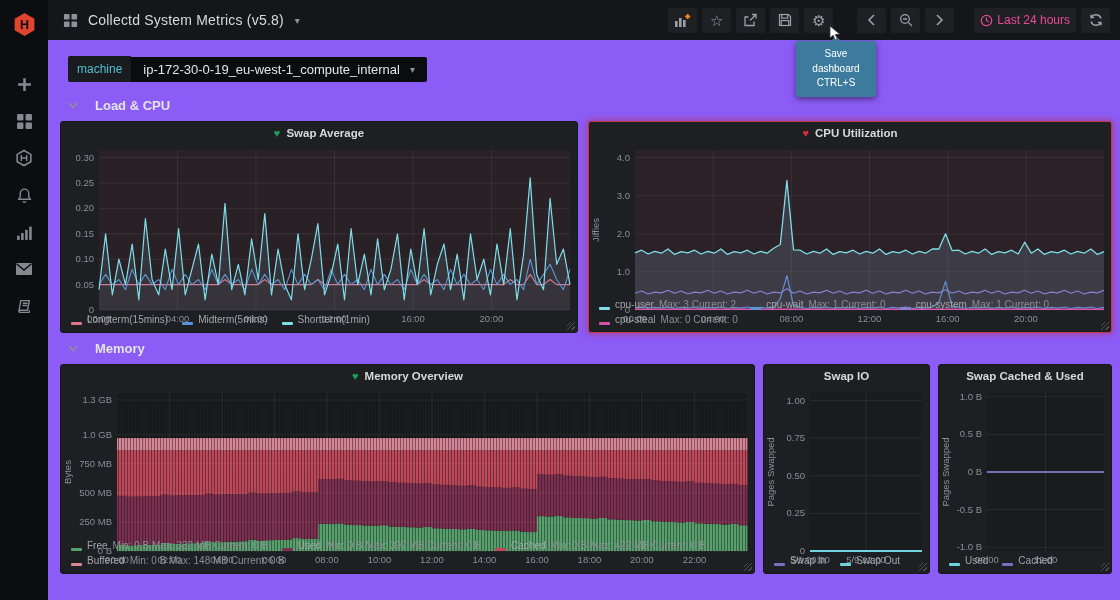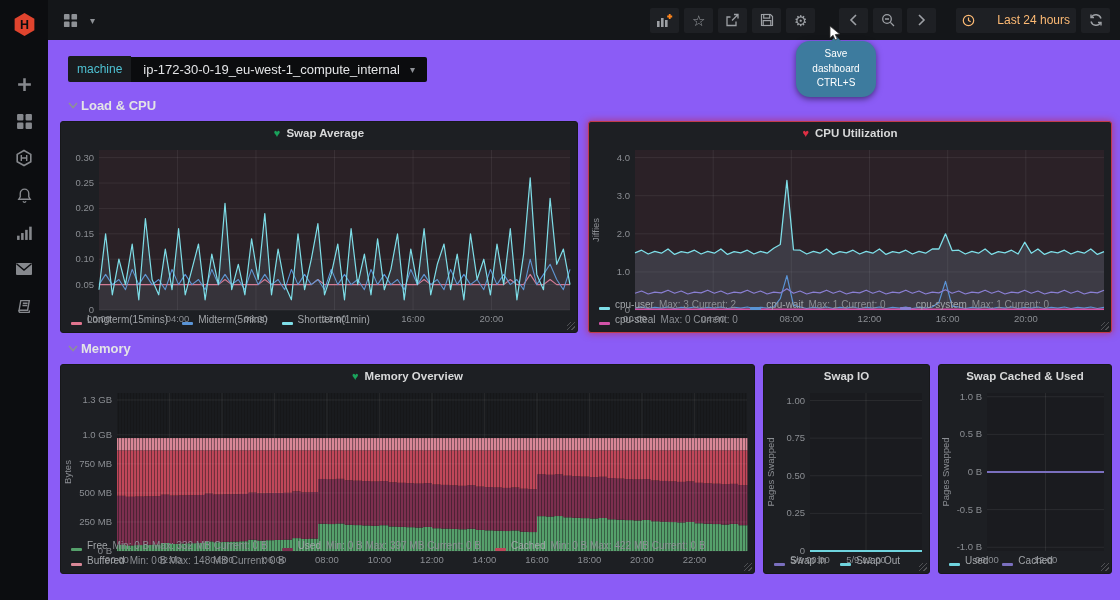--- a/index.html
+++ b/index.html
@@ -19,39 +19,39 @@
   .navbar{position:absolute;left:48px;top:0;right:0;height:40px;background:#141619;
     display:flex;align-items:center;padding:0 10px 0 14px;z-index:20;}
   .nb-left{display:flex;align-items:center;gap:9px;}
   .nb-title{font-size:14px;color:#d8d9da;font-weight:400;letter-spacing:.2px;}
   .caret{font-size:10px;color:#8e9196;margin-left:2px;}
   .nb-right{margin-left:auto;display:flex;align-items:center;gap:5px;}
   .icon-btn{min-width:29px;height:25px;padding:0 6px;background:#1e2024;border-radius:2px;
     display:flex;align-items:center;justify-content:center;color:#9da0a5;cursor:pointer;}
   .icon-btn svg{display:block;}
   .btn-gap{width:14px;}
-  .time-btn{display:flex;align-items:center;gap:22px;font-size:12px;color:#fdba74;}
+  .time-btn{display:flex;align-items:center;gap:4px;font-size:12px;color:#ec4899;}
   .glyph{font-size:15px;line-height:1;}
 
   
-  .tooltip{position:absolute;left:796px;top:41px;width:80px;background:#3d7b9e;border-radius:14px;
+  .tooltip{position:absolute;left:796px;top:41px;width:80px;background:#3d7b9e;border-radius:3px;
     color:#fff;font-size:10px;text-align:center;padding:6px 4px;line-height:1.45;z-index:50;
     box-shadow:0 2px 6px rgba(0,0,0,.5);}
   .tooltip::before{content:"";position:absolute;top:-5px;left:35px;border:5px solid transparent;
     border-top:none;border-bottom:5px solid #3d7b9e;}
   .cursor-ic{position:absolute;left:829px;top:25px;z-index:60;}
 
   
   .dash{position:absolute;left:48px;top:40px;right:0;bottom:0;background:#8b5cf6;
     padding:14px 8px 0 12px;overflow:hidden;}
   .var-row{display:flex;align-items:center;margin:2px 0 0 8px;}
   .var-label{font-size:12px;color:#4ec1d2;background:#191b1e;padding:6px 9px;border-radius:2px 0 0 2px;}
   .var-value{font-size:13px;color:#e3e4e6;background:#0b0c0e;padding:5px 12px;border-radius:0 2px 2px 0;
     display:flex;align-items:center;gap:8px;cursor:pointer;}
-  .section-hd{display:flex;align-items:center;gap:3px;margin:16px 0 8px 8px;cursor:pointer;
+  .section-hd{display:flex;align-items:center;gap:17px;margin:16px 0 8px 8px;cursor:pointer;
     font-size:13px;font-weight:bold;color:#e3e4e6;}
   .section-hd svg{color:#8e9196;}
   .row{display:flex;margin-left:0;}
   .panel{position:relative;background:#1d1f23;border:1px solid #17181a;border-radius:3px;
     display:flex;flex-direction:column;}
   .panel-alert{border:1px solid #bf3b4b;box-shadow:0 0 7px 1px rgba(196,36,61,.55);}
   .panel-title{height:22px;display:flex;align-items:center;justify-content:center;gap:6px;
     font-size:11.5px;font-weight:bold;color:#d8d9da;cursor:pointer;flex:none;}
   .heart{font-size:11px;line-height:1;}
   .chart{flex:1 1 auto;min-height:0;}
@@ -127,20 +127,21 @@
 <header class="navbar">
   <div class="nb-left">
     <span class="side-ic" style="width:17px;height:17px;color:#8e9196;">
       <svg width="15" height="15" viewBox="0 0 16 16" fill="currentColor">
           <rect x="1" y="1" width="6" height="6" rx="1"></rect>
           <rect x="9" y="1" width="6" height="6" rx="1"></rect>
           <rect x="1" y="9" width="6" height="6" rx="1"></rect>
           <rect x="9" y="9" width="6" height="6" rx="1"></rect>
         </svg>
     </span>
+    <span class="nb-title">Collectd System Metrics (v5.8)</span>
     <span class="caret">▾</span>
   </div>
   <div class="nb-right">
     <div class="icon-btn">
       <svg width="17" height="15" viewBox="0 0 17 15">
           <rect x="1" y="8" width="2.6" height="6" fill="currentColor"></rect>
           <rect x="5" y="5" width="2.6" height="9" fill="currentColor"></rect>
           <rect x="9" y="7" width="2.6" height="7" fill="currentColor"></rect>
           <path d="M13.7 1v5M11.2 3.5h5" stroke="#ff851b" stroke-width="1.8"></path>
         </svg>

